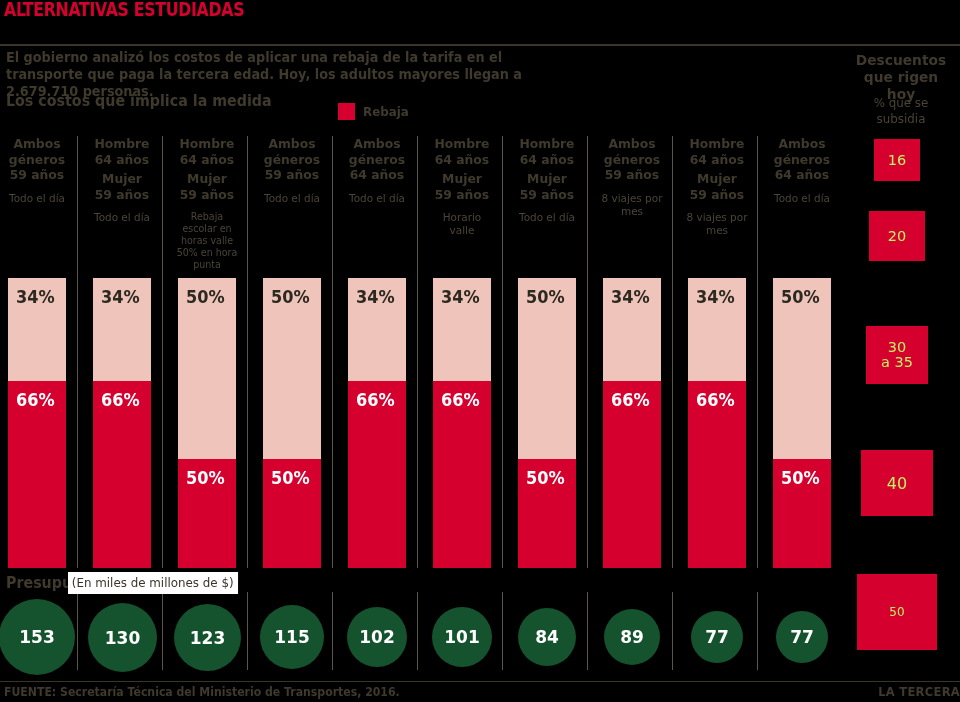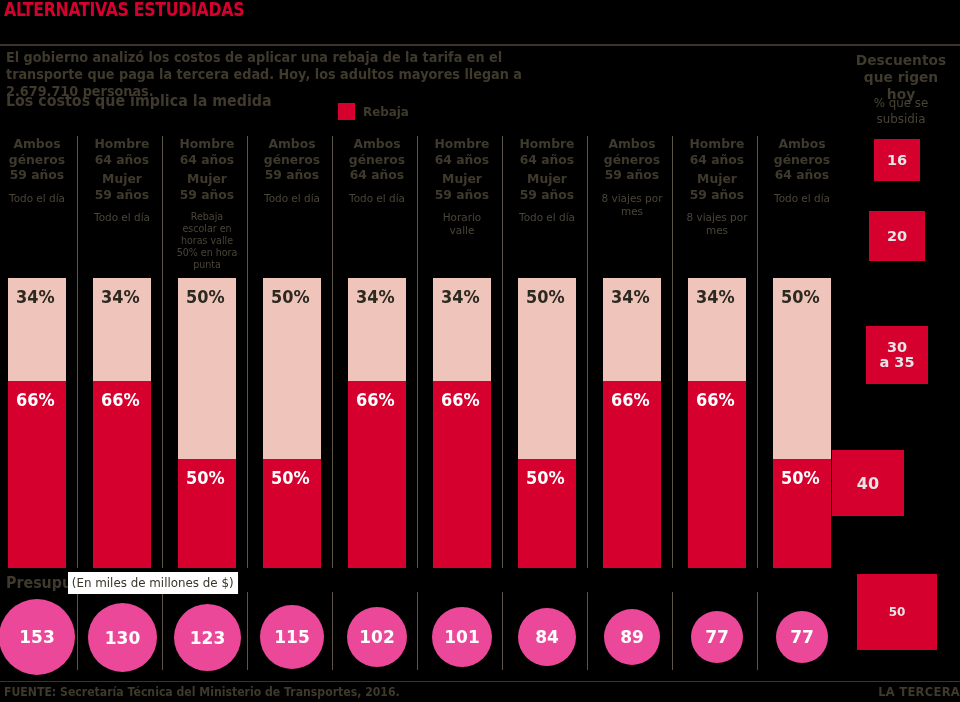--- a/index.html
+++ b/index.html
@@ -54,21 +54,21 @@
     transform:scaleX(0.95);transform-origin:center top;
   }
   .rp-sub{
     position:absolute;left:845px;top:95px;width:112px;
     text-align:center;color:#4a4436;
     font-size:12.5px;line-height:16px;
     transform:scaleX(0.95);transform-origin:center top;
   }
   .disc-box{
     position:absolute;background:#D6002F;
-    color:#e5e5e5;font-weight:bold;
+    color:#bef264;font-weight:normal;
     display:flex;align-items:center;justify-content:center;
     text-align:center;line-height:15px;
   }
 
   
   .col{position:absolute;top:136px;}
   .col-div{position:absolute;top:136px;width:1px;background:#5d5648;}
   .hd-main{
     color:#3f3a2c;text-align:center;
     font-size:13px;line-height:15.5px;font-weight:bold;
@@ -103,21 +103,21 @@
   }
   .budget-unit{
     position:absolute;top:572px;
     background:#ffffff;color:#3a352a;
     font-size:12.5px;font-weight:normal;
     padding:3px 5px 4px 4px;white-space:nowrap;
     transform:scaleX(0.95);transform-origin:left top;
   }
   .circle{
     position:absolute;border-radius:50%;
-    background:#ec4899;color:#ffffff;
+    background:#14532d;color:#ffffff;
     display:flex;align-items:center;justify-content:center;
     font-size:17px;font-weight:bold;
   }
 
   
   .foot-rule{position:absolute;left:0;top:681px;width:960px;height:1px;background:#3b3428;}
   .source{
     position:absolute;left:4px;top:685px;
     color:#3f3a2c;font-size:11.5px;font-weight:bold;
     transform:scaleX(0.95);transform-origin:left top;
@@ -144,21 +144,21 @@
       <span class="lg-label">Rebaja</span>
     </div>
   </div>
 
   <div class="rp-title">Descuentos que rigen hoy</div>
   <div class="rp-sub">% que se subsidia</div>
   <div id="disc-layer">
       <div class="disc-box" style="width: 46px; height: 42px; left: 874px; top: 139px; font-size: 14.5px;">16</div>
       <div class="disc-box" style="width: 56px; height: 50px; left: 869px; top: 211px; font-size: 14.5px;">20</div>
       <div class="disc-box" style="width: 62px; height: 58px; left: 866px; top: 326px; font-size: 14.5px;">30<br>a 35</div>
-      <div class="disc-box" style="width: 72px; height: 66px; left: 832px; top: 450px; font-size: 16px;">40</div>
+      <div class="disc-box" style="width: 72px; height: 66px; left: 861px; top: 450px; font-size: 16px;">40</div>
       <div class="disc-box" style="width: 80px; height: 76px; left: 857px; top: 574px; font-size: 12px;">50</div>
     </div>
 
   <div id="cols-layer">
       <div class="col-div" style="left: 77px; height: 432px;"></div>
       <div class="col-div" style="left: 162px; height: 432px;"></div>
       <div class="col-div" style="left: 247px; height: 432px;"></div>
       <div class="col-div" style="left: 332px; height: 432px;"></div>
       <div class="col-div" style="left: 417px; height: 432px;"></div>
       <div class="col-div" style="left: 502px; height: 432px;"></div>

